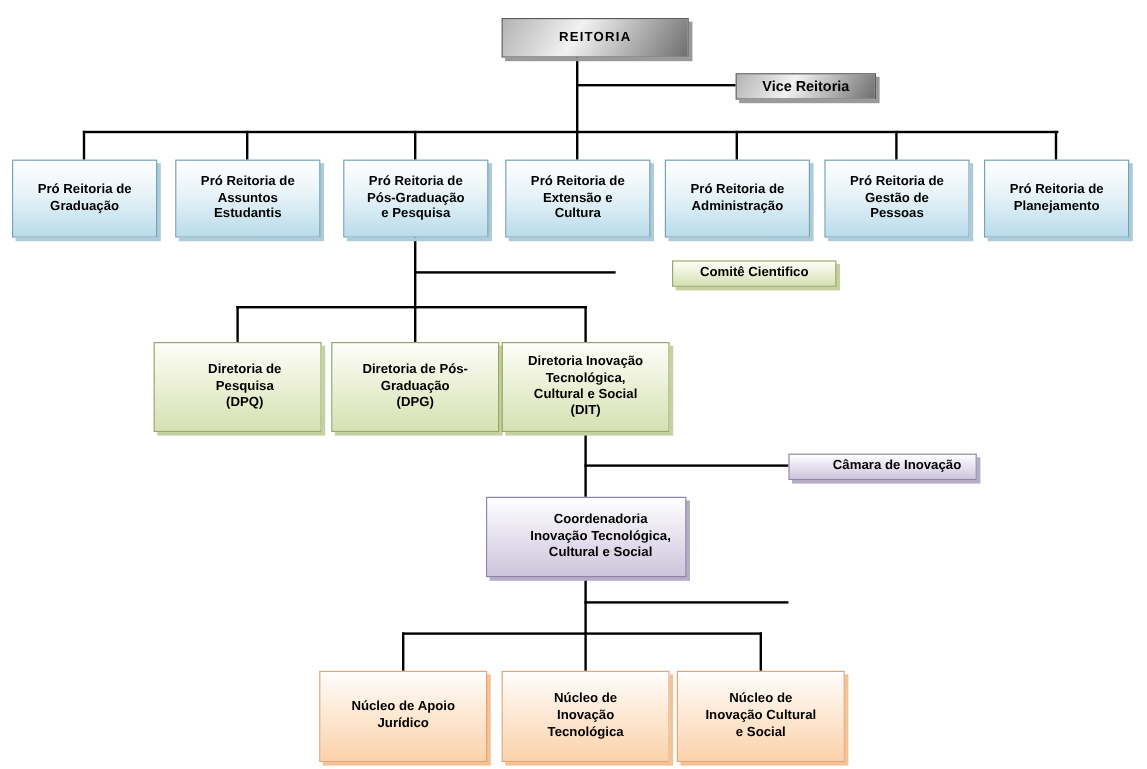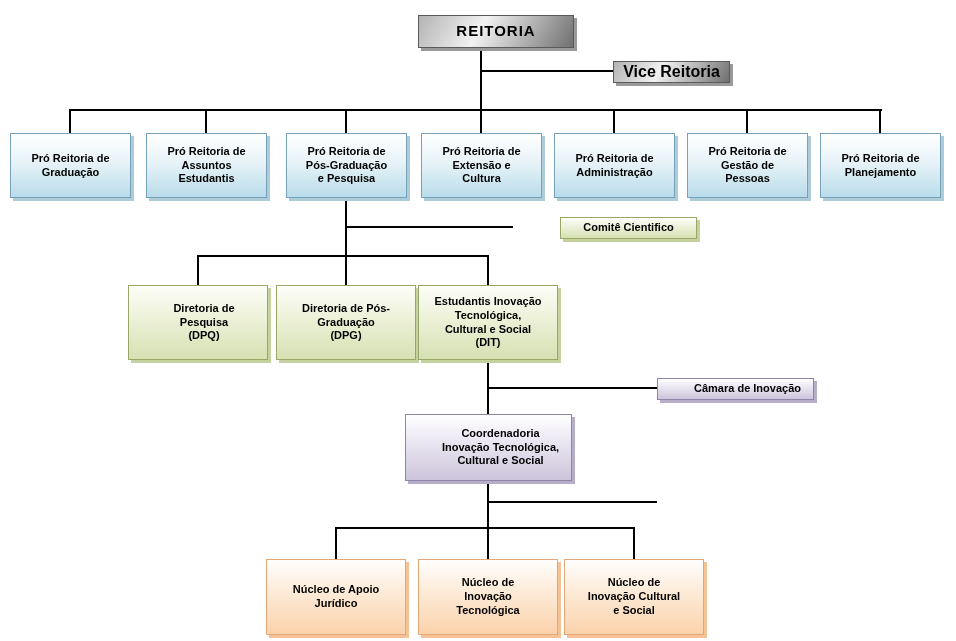--- a/index.html
+++ b/index.html
@@ -31,22 +31,22 @@
     background:linear-gradient(to bottom,#ffffff 0%,#e8e4f0 45%,#cdc5dc 100%);
     box-shadow:3px 3px 0 #b6aec9;
     padding-left:24px;
   }
   .orange{
     border-color:#e2a678;
     background:linear-gradient(to bottom,#fffefd 0%,#fdead6 45%,#fbd2ab 100%);
     box-shadow:3px 3px 0 #f4c295;
   }
   .line{position:absolute;background:#000000;}
-  .fs15{font-size:15px;letter-spacing:1px;}
-  .fs12{font-size:16px;}
+  .fs15{font-size:11px;letter-spacing:1px;}
+  .fs12{font-size:12px;}
   .fs11{font-size:11px;}
 
   
   #reitoria{left:418px;top:15px;width:156px;height:33px;}
   #vice{left:613px;top:61px;width:117px;height:22px;}
   .blue-row{top:133px;height:65px;width:121px;}
   #pro0{left:10px;}  #pro1{left:146px;} #pro2{left:286px;} #pro3{left:421px;}
   #pro4{left:554px;} #pro5{left:687px;} #pro6{left:820px;}
   #comite{left:513px;top:217px;width:137px;height:22px;margin-left:47px;}
   .green-row{top:285px;height:75px;width:140px;}
@@ -110,21 +110,21 @@
 Planejamento</div>
 
   <div id="comite" class="box green fs11">Comitê Cientifico</div>
 
   <div id="dir0" class="box green green-row fs11">Diretoria de
 Pesquisa
 (DPQ)</div>
   <div id="dir1" class="box green green-row fs11">Diretoria de Pós-
 Graduação
 (DPG)</div>
-  <div id="dir2" class="box green green-row fs11">Estudantis Inovação
+  <div id="dir2" class="box green green-row fs11">Diretoria Inovação
 Tecnológica,
 Cultural e Social
 (DIT)</div>
 
   <div id="camara" class="box purple fs11">Câmara de Inovação</div>
   <div id="coordenadoria" class="box purple fs11">Coordenadoria
 Inovação Tecnológica,
 Cultural e Social</div>
 
   <div id="nuc0" class="box orange orange-row fs11">Núcleo de Apoio

